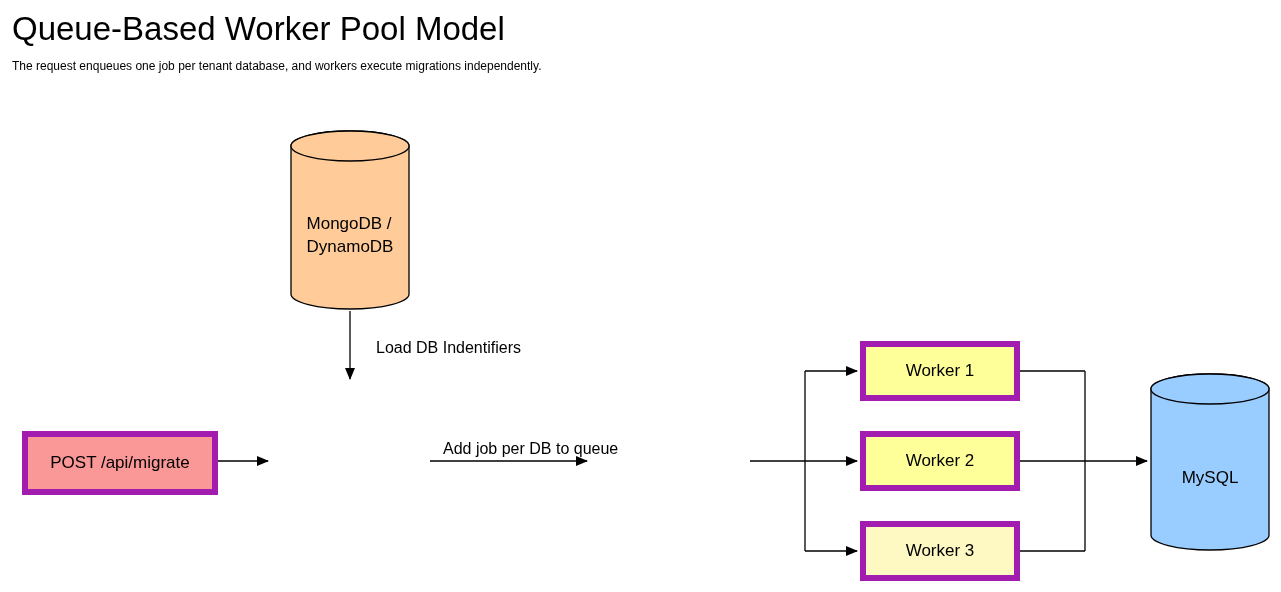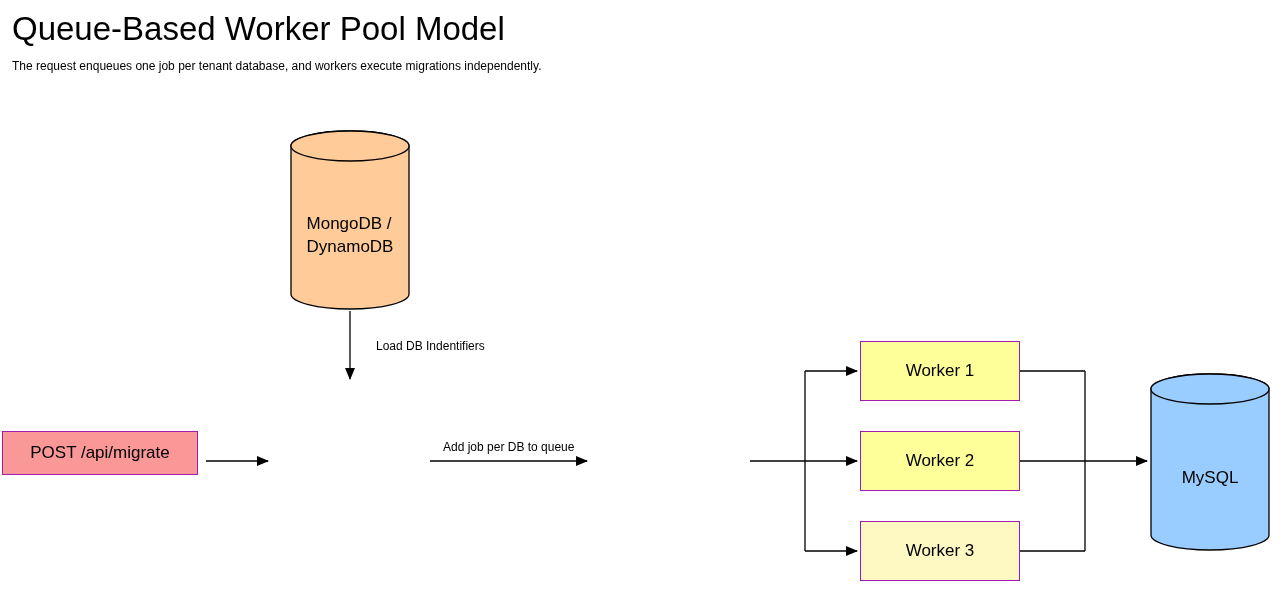--- a/index.html
+++ b/index.html
@@ -43,22 +43,22 @@
   .node {
     position: absolute;
     box-sizing: border-box;
     display: flex;
     align-items: center;
     justify-content: center;
     text-align: center;
     font-size: 17px;
     color: #000000;
   }
-  .rect { border: 1px solid #a21caf; }
-  .node-request   { left: 2px;   top: 431px; width: 196px; height: 44px;  background: #FA9898; }
+  .rect { border: 6px solid #a21caf; }
+  .node-request   { left: 22px;   top: 431px; width: 196px; height: 64px;  background: #FA9898; }
   .node-controller{ left: 270px;  top: 381px; width: 160px; height: 160px; background: #CCFF99; }
   .node-queue     { left: 590px;  top: 381px; width: 160px; height: 160px; background: #B3B3B3; }
   .node-worker1   { left: 860px;  top: 341px; width: 160px; height: 60px;  background: #FFFF99; }
   .node-worker2   { left: 860px;  top: 431px; width: 160px; height: 60px;  background: #FFFF99; }
   .node-worker3   { left: 860px;  top: 521px; width: 160px; height: 60px;  background: #fef9c3; }
   .cyl { display: block; }
   .node-sourcedb  { left: 290px;  top: 130px; width: 120px; height: 180px; }
   .node-targetdb  { left: 1150px; top: 373px; width: 120px; height: 178px; }
   .cyl svg { position: absolute; left: 0; top: 0; }
   .cyl-shape { stroke: #000000; stroke-width: 1.3; }
@@ -71,21 +71,21 @@
     display: flex;
     align-items: center;
     justify-content: center;
     text-align: left;
     font-size: 17px;
     line-height: 23px;
     white-space: pre-line;
   }
   .edge-label {
     position: absolute;
-    font-size: 12px;
+    font-size: 16px;
     color: #000000;
     white-space: nowrap;
   }
   .edge-label-load   { left: 376px; top: 339px; }
   .edge-label-addjob { left: 443px; top: 440px; }
 </style>
 </head>
 <body>
 
 <div class="canvas">

